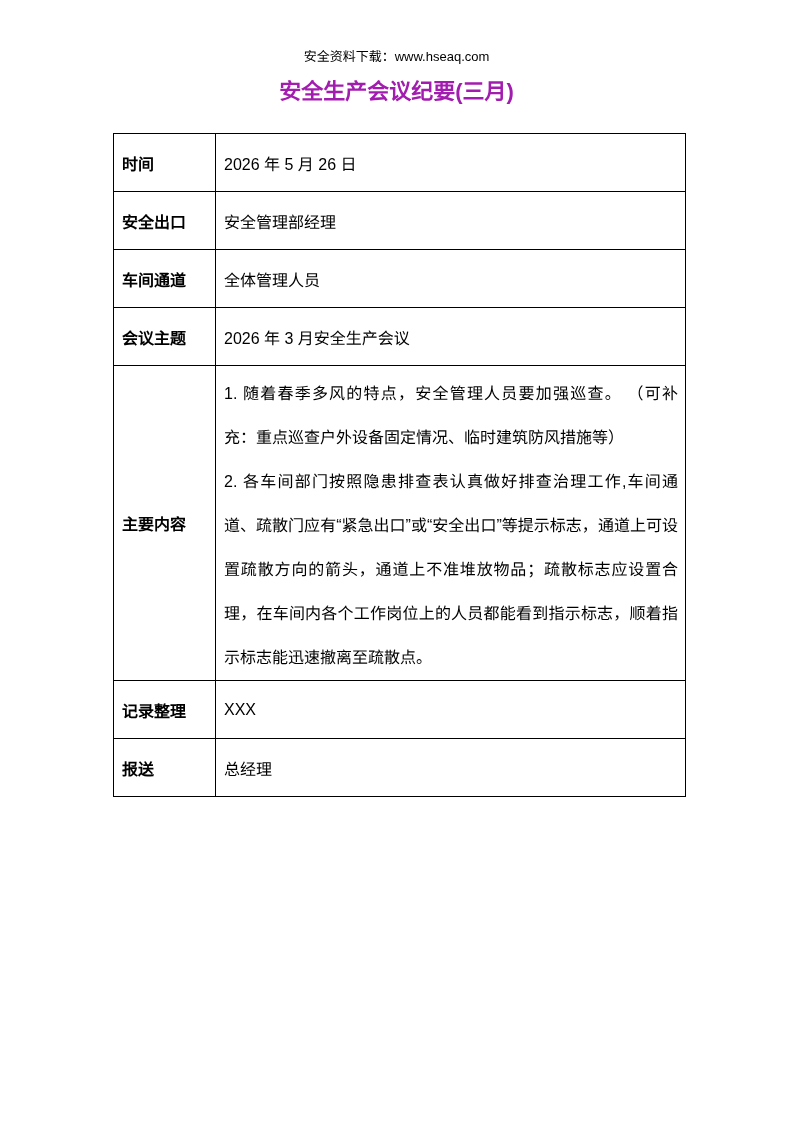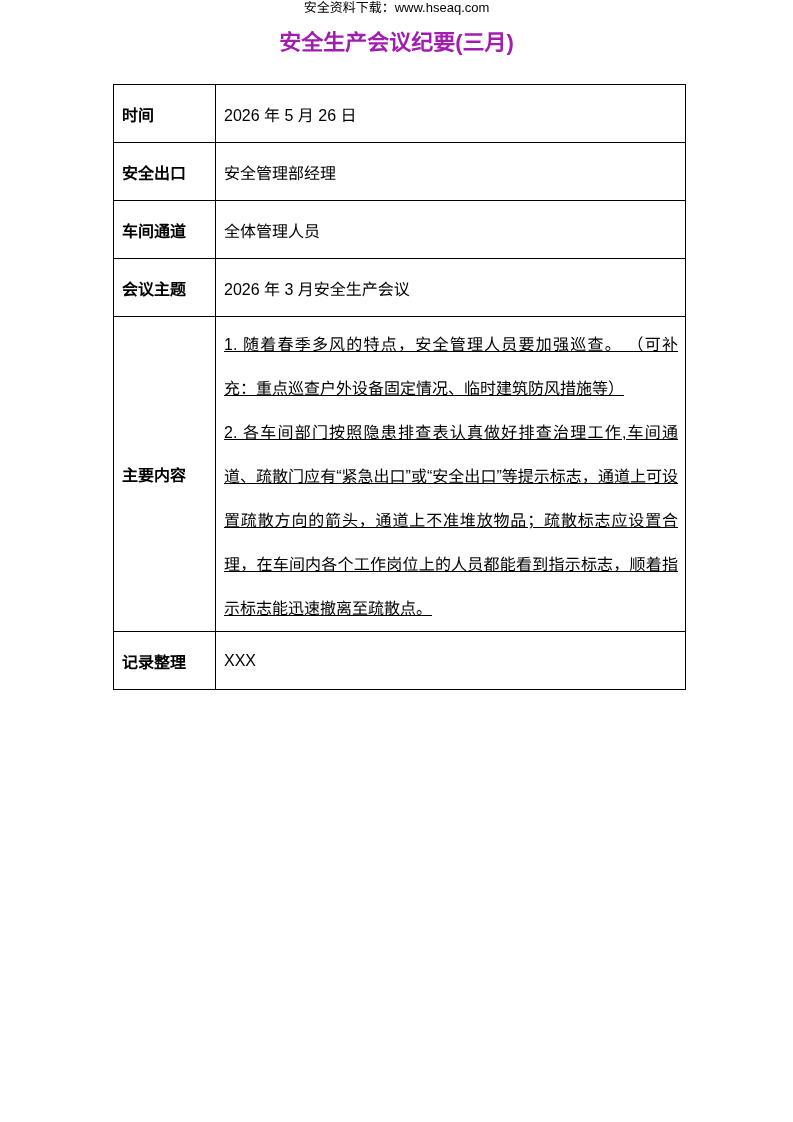--- a/index.html
+++ b/index.html
@@ -11,20 +11,21 @@
     width: 793px;
     height: 1122px;
     overflow: hidden;
     font-family: "Liberation Sans", "DejaVu Sans", sans-serif;
     color: #000000;
   }
   .page {
     width: 793px;
     height: 1122px;
     box-sizing: border-box;
+    padding-top: 49px;
   }
   .doc-header {
     text-align: center;
     font-size: 13px;
     line-height: 16px;
     color: #000000;
   }
   .doc-title {
     margin: 13px 0 0 0;
     text-align: center;
@@ -59,21 +60,20 @@
   }
   tr.tall-row {
     height: 310px;
   }
   tr.tall-row td.value-cell {
     vertical-align: top;
     padding-top: 6px;
     line-height: 44px;
     white-space: pre-line;
     text-align: justify;
-    text-decoration: underline;
   }
 </style>
 </head>
 <body>
 
 <div class="page">
 
   <div class="doc-header">
     <span>安全资料下载：www.hseaq.com</span>
   </div>
@@ -100,16 +100,20 @@
       </tr>
       <tr class="tall-row">
         <td class="label-cell">主要内容</td>
         <td class="value-cell">1. 随着春季多风的特点，安全管理人员要加强巡查。 （可补充：重点巡查户外设备固定情况、临时建筑防风措施等）
 2. 各车间部门按照隐患排查表认真做好排查治理工作,车间通道、疏散门应有“紧急出口”或“安全出口”等提示标志，通道上可设置疏散方向的箭头，通道上不准堆放物品；疏散标志应设置合理，在车间内各个工作岗位上的人员都能看到指示标志，顺着指示标志能迅速撤离至疏散点。</td>
       </tr>
       <tr class="std-row">
         <td class="label-cell">记录整理</td>
         <td class="value-cell">XXX</td>
       </tr>
+      <tr class="std-row">
+        <td class="label-cell">报送</td>
+        <td class="value-cell">总经理</td>
+      </tr>
     </tbody>
   </table>
 
 </div>
 
 </body></html>

